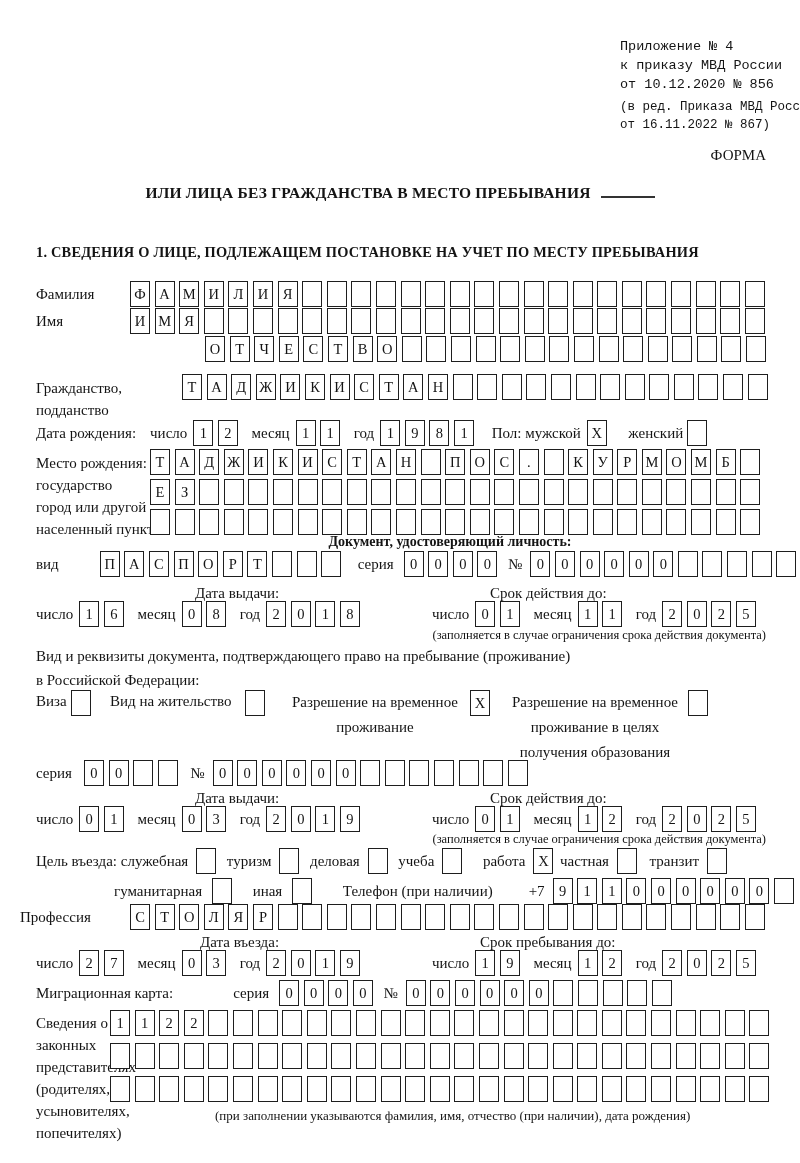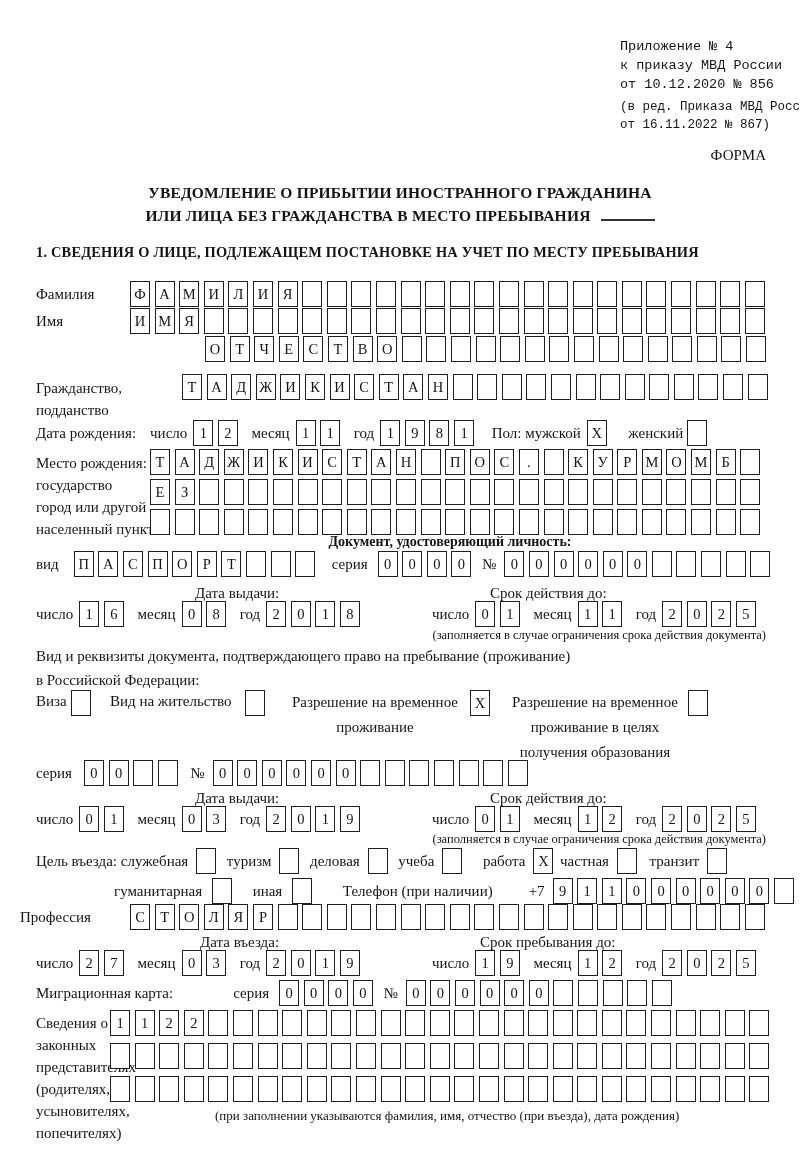--- a/index.html
+++ b/index.html
@@ -37,21 +37,20 @@
     <div>от 10.12.2020 № 856</div>
     <div class="hnote2">
       <div>(в ред. Приказа МВД России</div>
       <div>от 16.11.2022 № 867)</div>
     </div>
   </div>
 
   <div class="abs b" style="top:147px;left:620px;width:146px;text-align:right;font-size:15px">ФОРМА</div>
 
   <div class="abs title" style="top:181px;left:50px;width:700px">
-    <div>УВЕДОМЛЕНИЕ О ПРИБЫТИИ ИНОСТРАННОГО ГРАЖДАНИНА</div>
     <div><span>ИЛИ ЛИЦА БЕЗ ГРАЖДАНСТВА В МЕСТО ПРЕБЫВАНИЯ</span><span class="blank"></span></div>
   </div>
 
   <div class="abs heading" style="top:244px;left:36px">1. СВЕДЕНИЯ О ЛИЦЕ, ПОДЛЕЖАЩЕМ ПОСТАНОВКЕ НА УЧЕТ ПО МЕСТУ ПРЕБЫВАНИЯ</div>
 
   <span class="abs lbl" style="top:286px;left:36px">Фамилия</span>
   <span class="abs cells" style="top:281px;left:130px">
       <span class="box">Ф</span>
       <span class="box">А</span>
       <span class="box">М</span>
@@ -280,21 +279,21 @@
       <span class="box"></span>
       <span class="box"></span>
       <span class="box"></span>
       <span class="box"></span>
       <span class="box"></span>
     </span>
 
   <div class="abs center-head" style="top:534px;left:130px;width:640px">Документ, удостоверяющий личность:</div>
 
   <div class="abs flex" style="top:551px;left:36px">
-    <span class="lbl" style="margin-right:15px">вид</span>
+    <span class="lbl" style="margin-right:41px">вид</span>
     <span class="cells" style="margin-right:12px">
         <span class="box">П</span>
         <span class="box">А</span>
         <span class="box">С</span>
         <span class="box">П</span>
         <span class="box">О</span>
         <span class="box">Р</span>
         <span class="box">Т</span>
         <span class="box"></span>
         <span class="box"></span>
@@ -712,15 +711,15 @@
       <span class="box"></span>
       <span class="box"></span>
       <span class="box"></span>
       <span class="box"></span>
       <span class="box"></span>
       <span class="box"></span>
       <span class="box"></span>
       <span class="box"></span>
     </span>
 
-  <div class="abs" style="top:1108px;left:215px;font-size:13px">(при заполнении указываются фамилия, имя, отчество (при въезда), дата рождения)</div>
+  <div class="abs" style="top:1108px;left:215px;font-size:13px">(при заполнении указываются фамилия, имя, отчество (при наличии), дата рождения)</div>
 
 </div>
 
 </body></html>

